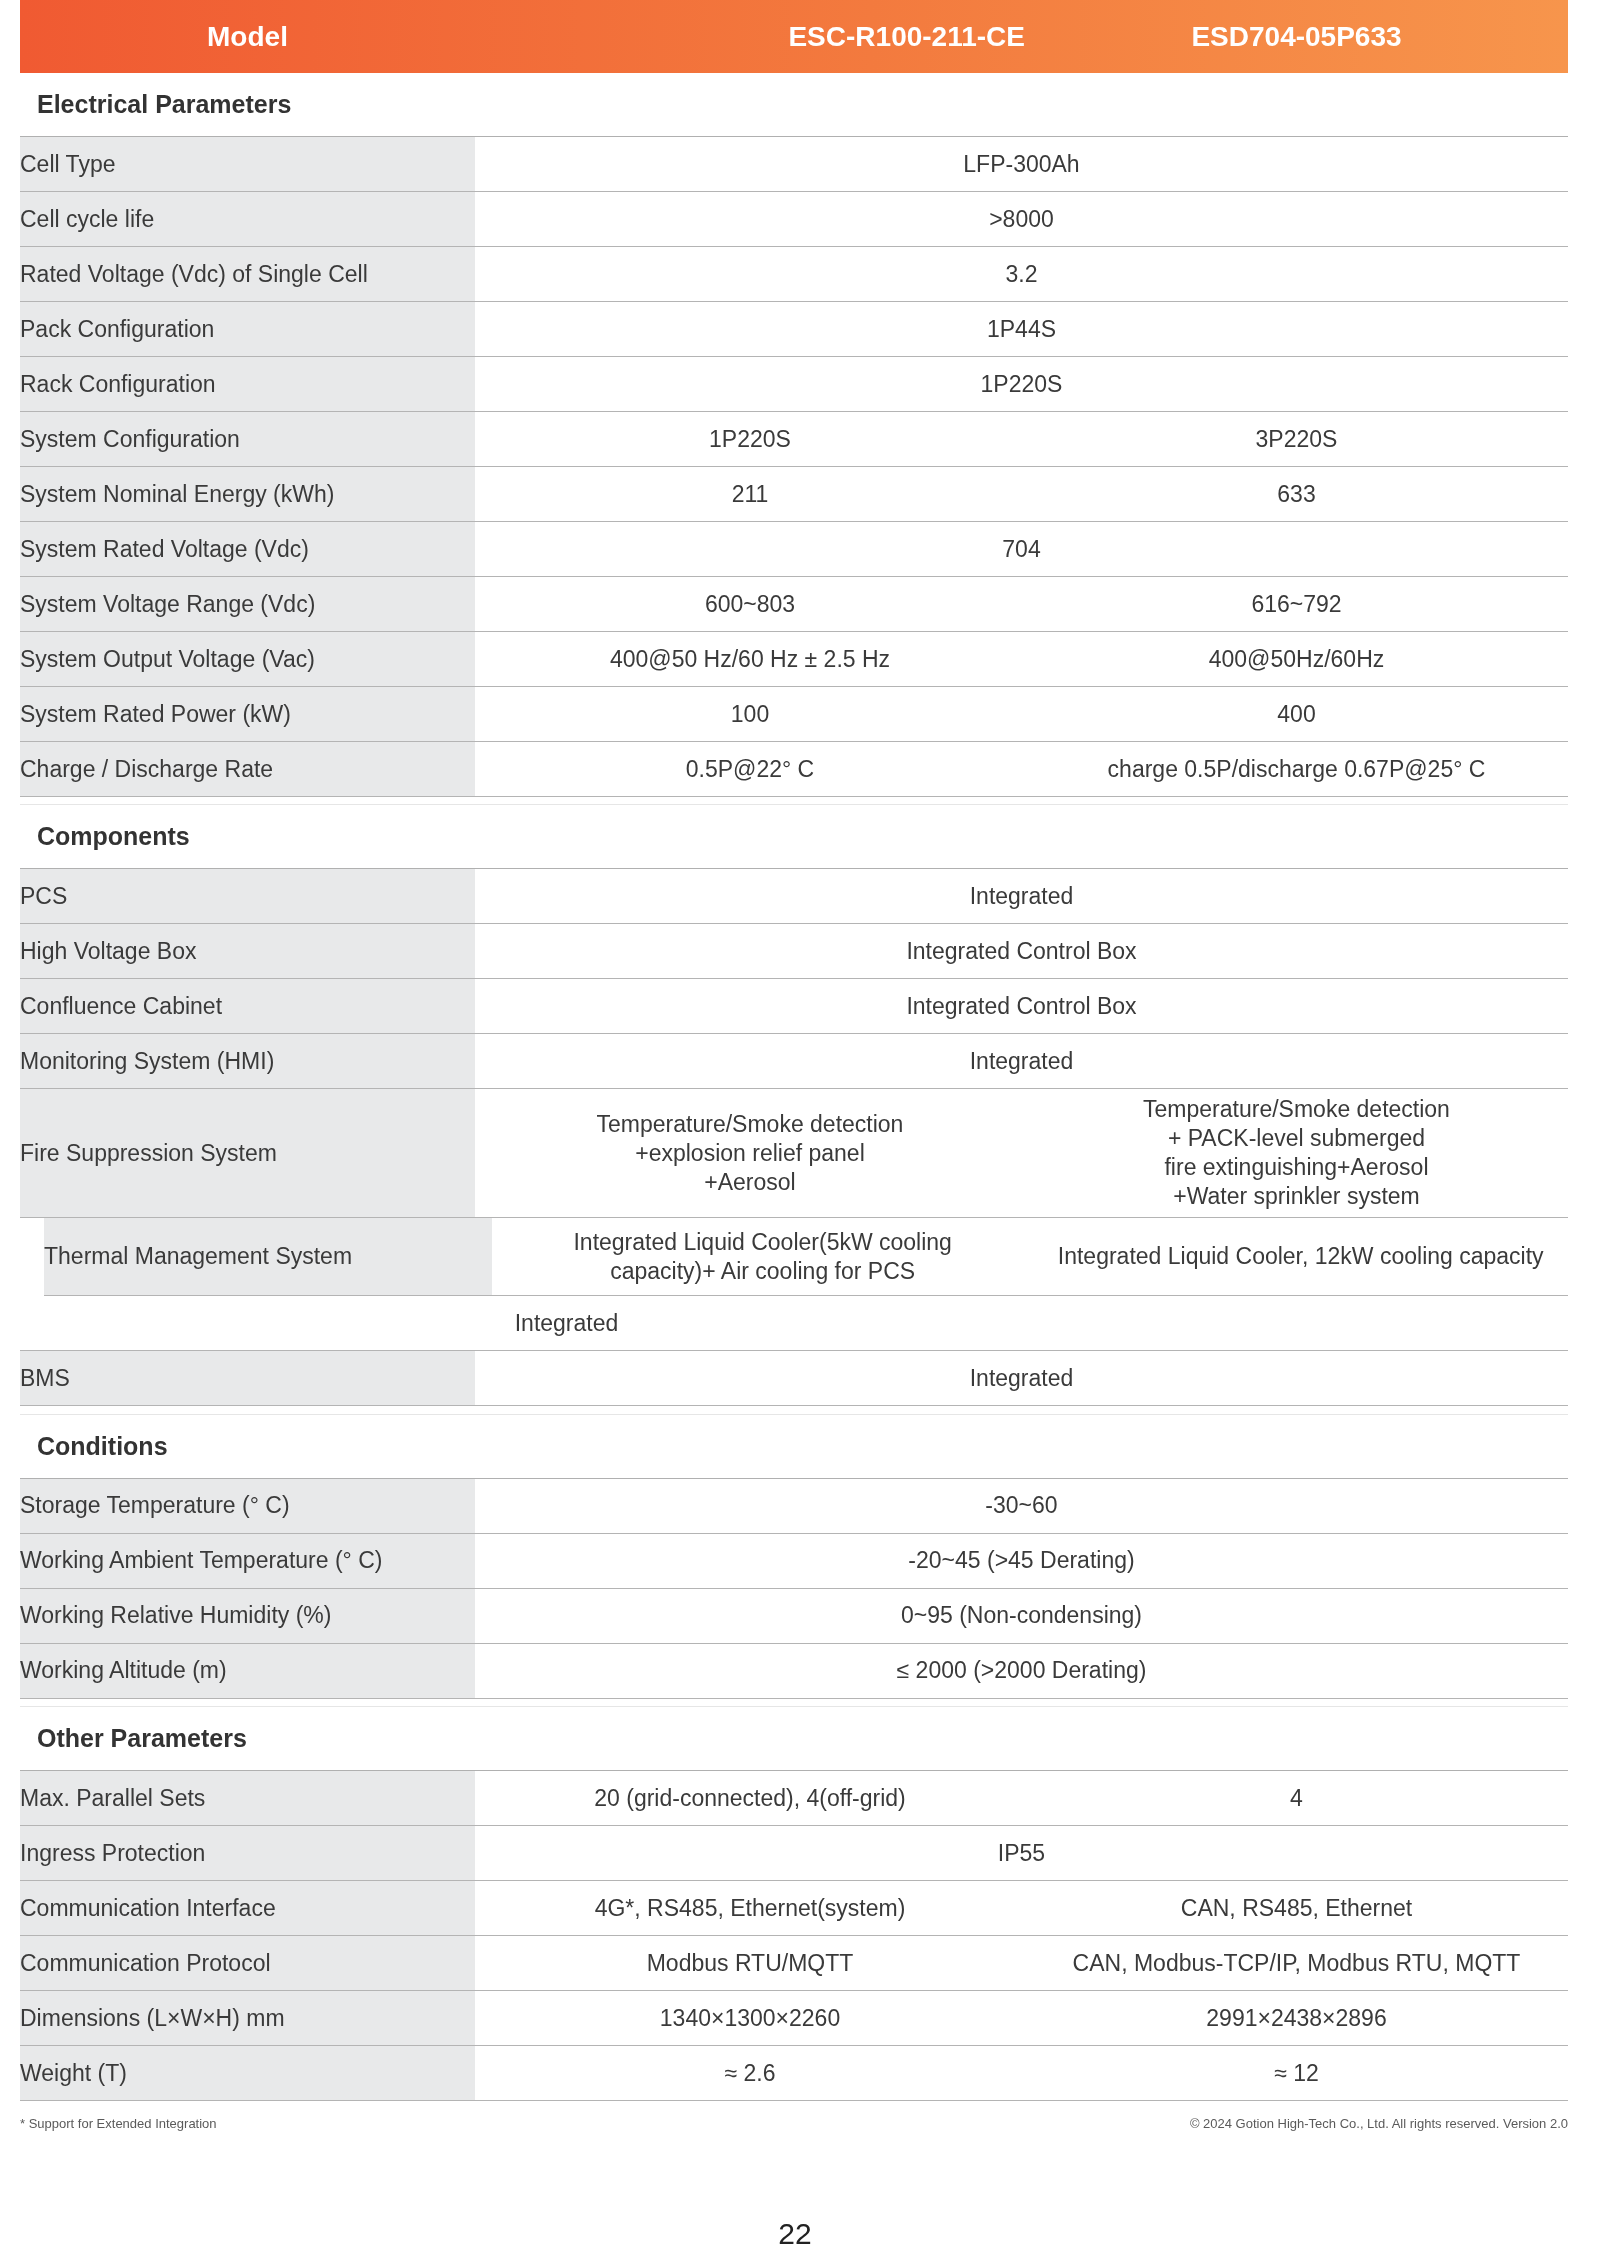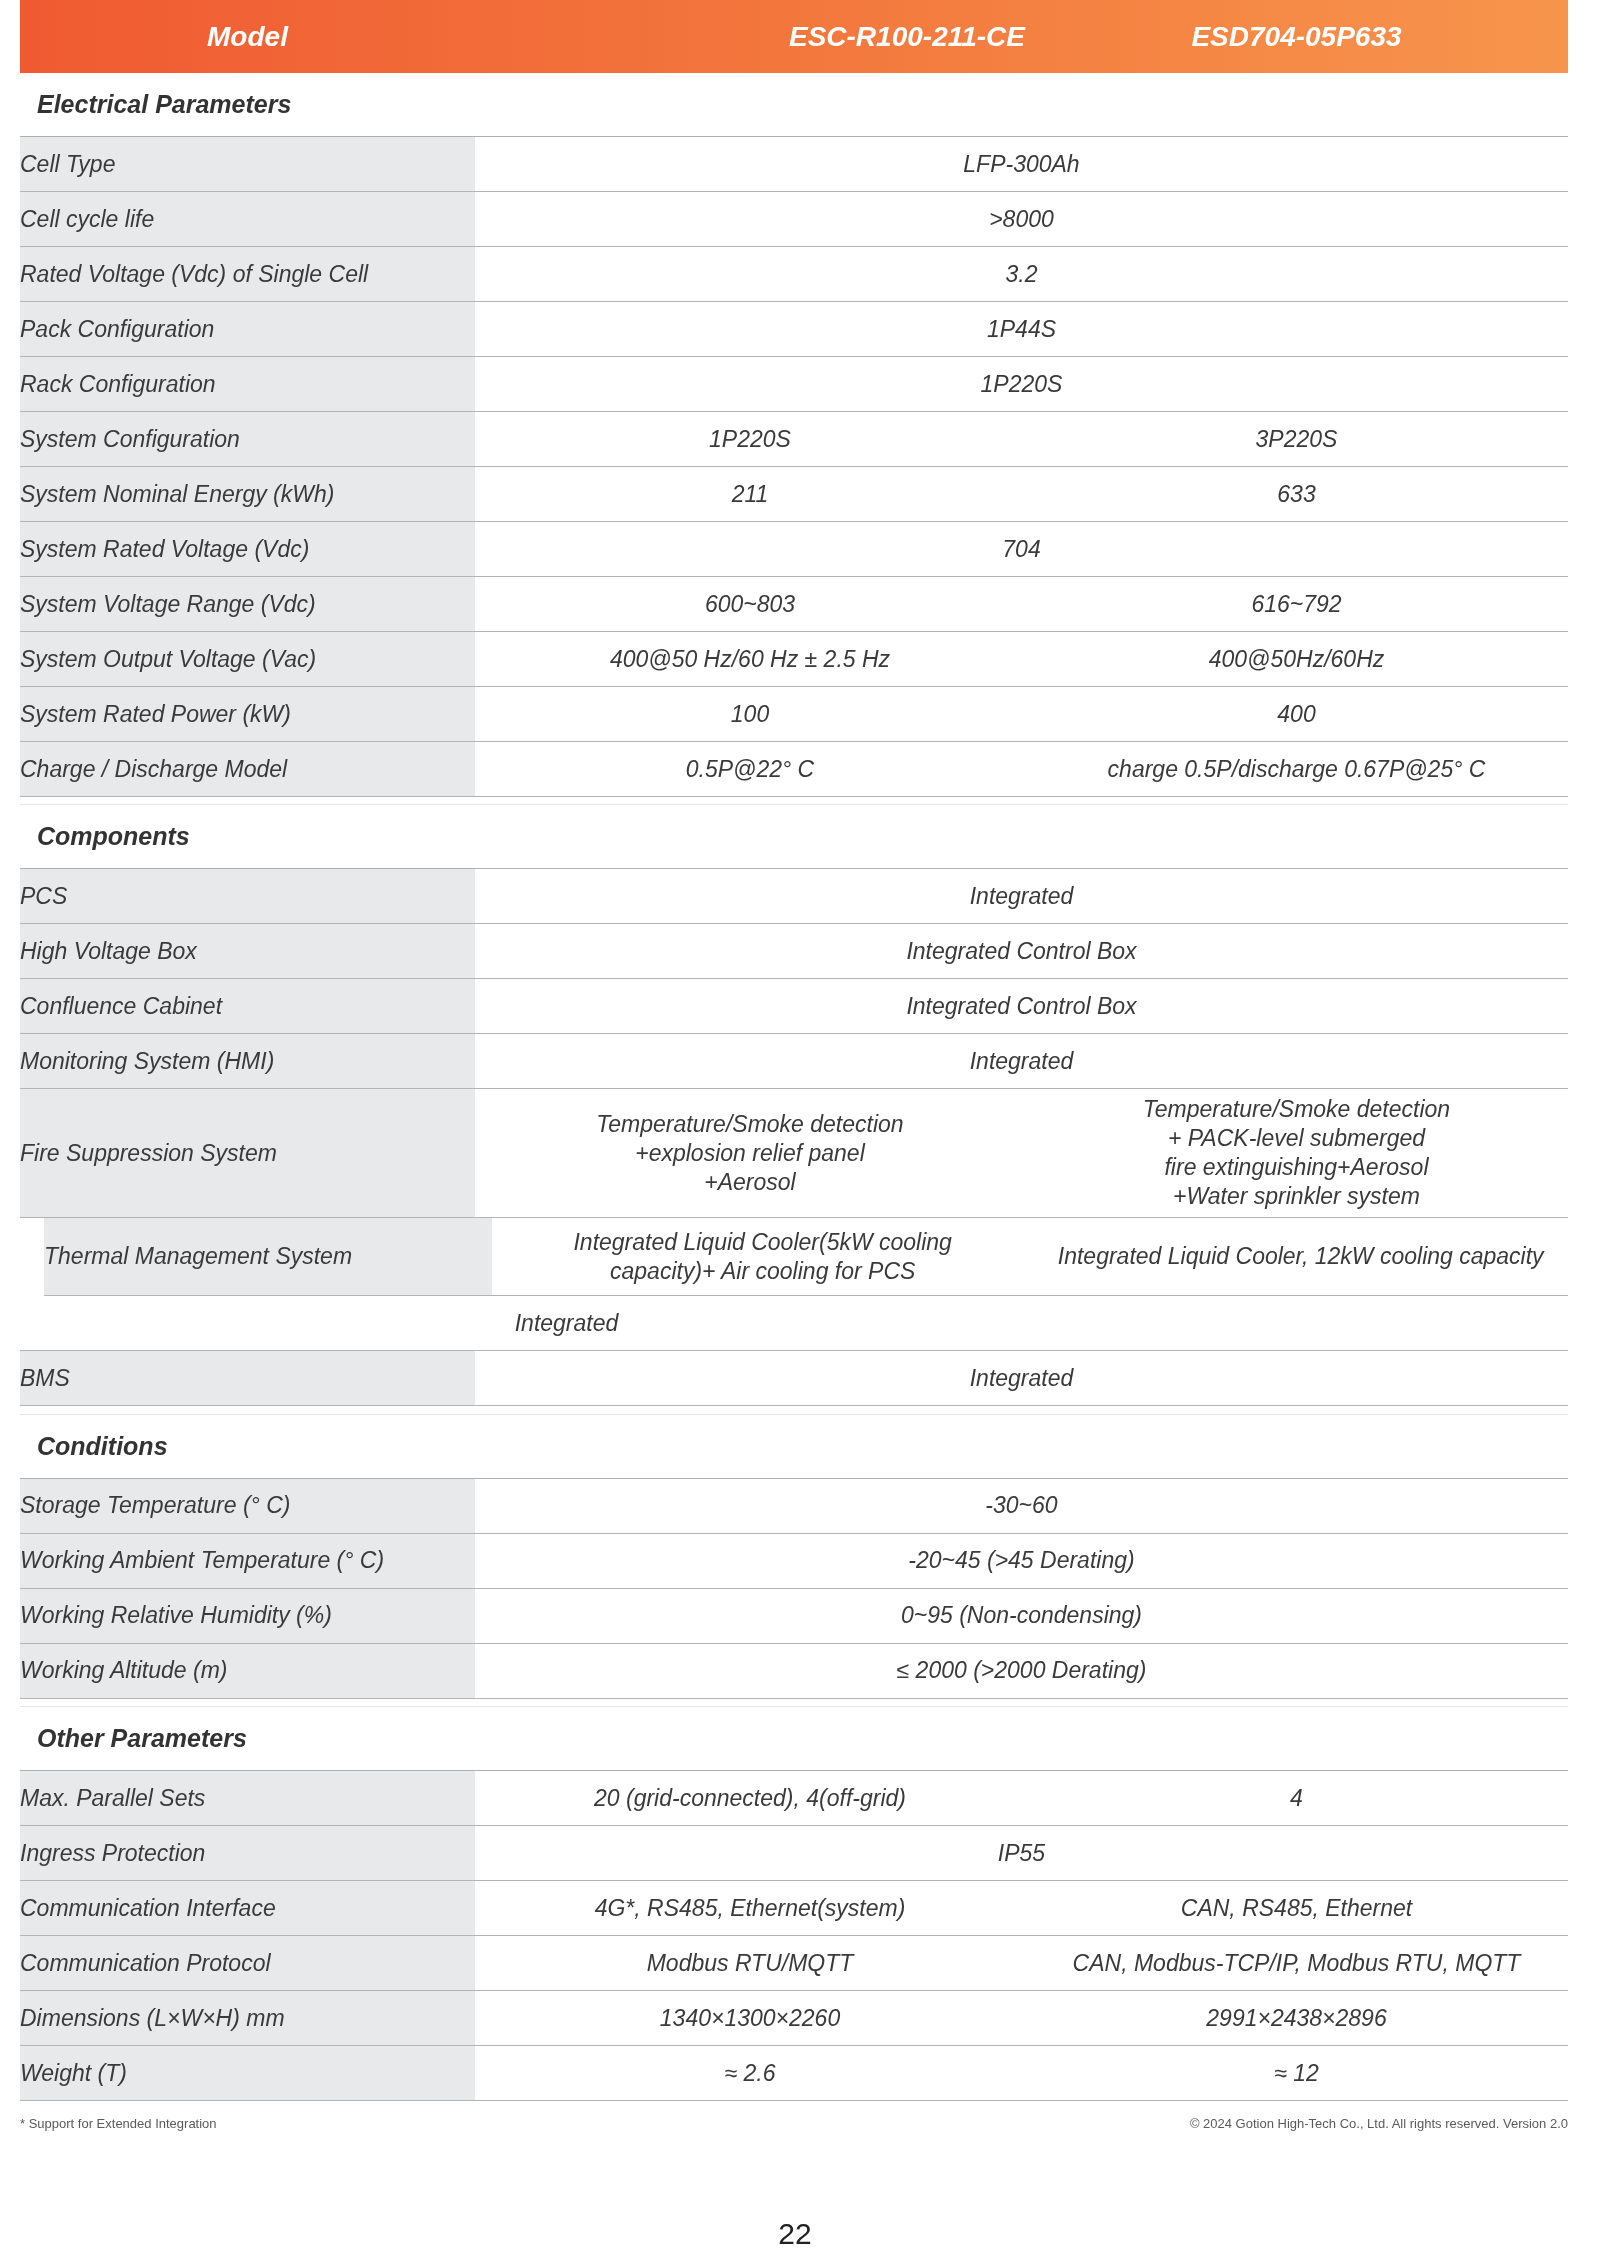--- a/index.html
+++ b/index.html
@@ -1,19 +1,19 @@
 <!DOCTYPE html>
 <html style="font-size:13.5px"><head>
 <meta charset="utf-8">
 <style>
   * { box-sizing: border-box; margin: 0; padding: 0; }
   html, body { width: 1620px; height: 2261px; background: #ffffff; overflow: hidden; }
   body { font-family: "Liberation Sans", "DejaVu Sans", sans-serif; color: #3a3a3a; position: relative; }
 
-  .page { position: absolute; left: 20px; top: 0; width: 1548px; font-style: italic; }
+  .page { position: absolute; left: 20px; top: 0; width: 1548px; }
 
   .hdr {
     height: 73px; display: flex; align-items: center;
     background: linear-gradient(90deg, #f05a32 0%, #f37a3e 55%, #f7954c 100%);
     color: #ffffff; font-weight: bold; font-size: 28px;
   }
   .hdr .c0 { width: 455px; text-align: center; }
   .hdr .c1 { width: 550px; text-align: right; }
   .hdr .c2 { width: 543px; text-align: center; }
 
@@ -96,21 +96,21 @@
         <div class="lab">System Output Voltage (Vac)</div>
         <div class="v v1">400@50 Hz/60 Hz ± 2.5 Hz</div>
         <div class="v v2">400@50Hz/60Hz</div>
       </div>
     <div class="row h63">
         <div class="lab">System Rated Power (kW)</div>
         <div class="v v1">100</div>
         <div class="v v2">400</div>
       </div>
     <div class="row h63">
-        <div class="lab">Charge / Discharge Model</div>
+        <div class="lab">Charge / Discharge Rate</div>
         <div class="v v1">0.5P@22° C</div>
         <div class="v v2">charge 0.5P/discharge 0.67P@25° C</div>
       </div>
   </div>
   <div class="section-gap"></div>
 
   <div class="section-title">Components</div>
   <div>
     <div class="row h63">
         <div class="lab">PCS</div>

